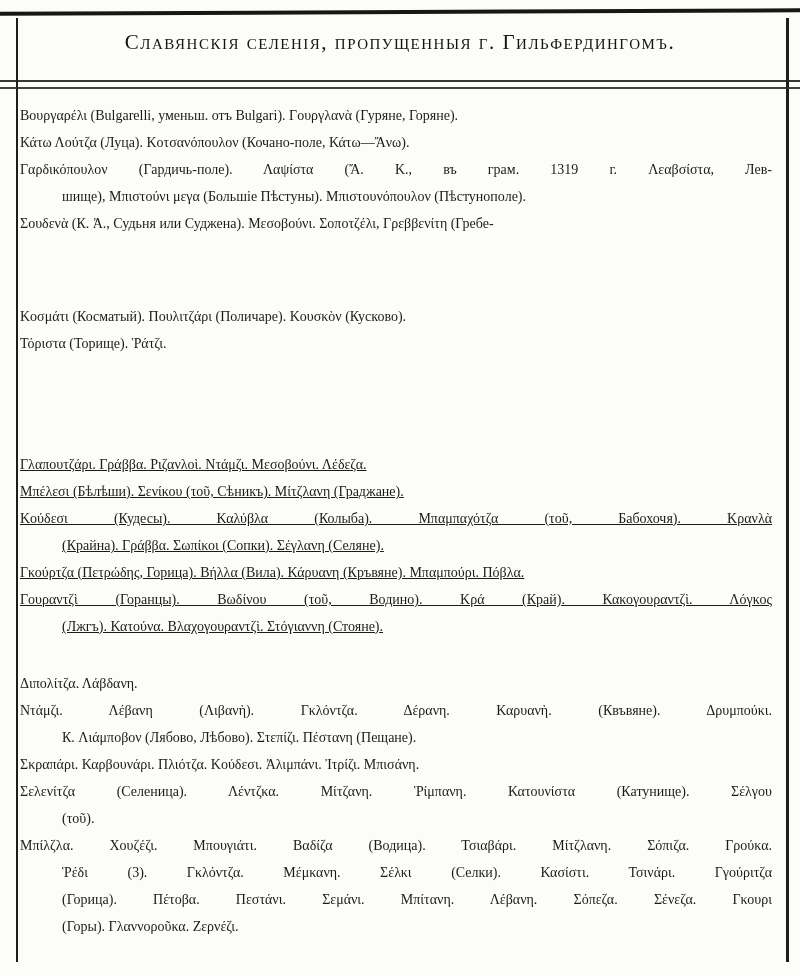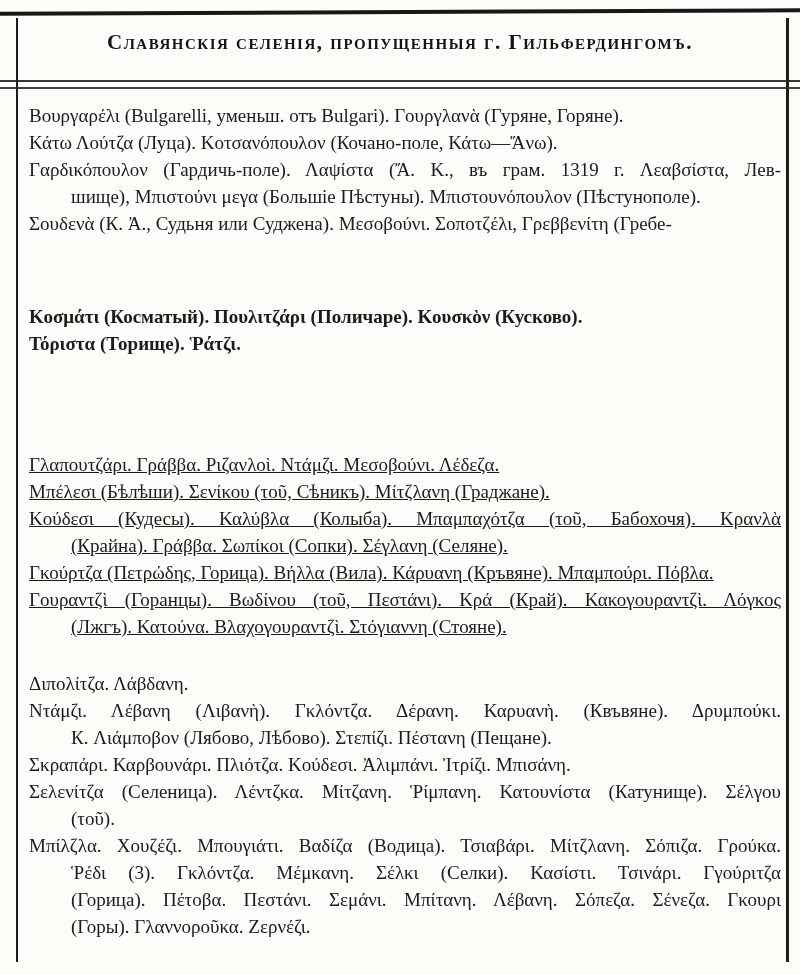--- a/index.html
+++ b/index.html
@@ -34,39 +34,39 @@
   }
   .border-right {
     position: absolute; top: 18px; left: 786px; width: 3px; height: 944px;
     background: #1d1d1d;
   }
   .title {
     position: absolute; top: 30px; left: 0; right: 0;
     margin: 0;
     text-align: center;
     font-size: 21px;
-    font-weight: 700;
+    font-weight: 400;
     font-variant: small-caps;
     letter-spacing: 1.5px;
     color: #141414;
   }
   
   .double-rule {
     position: absolute; top: 80px; left: 0; width: 800px; height: 5px;
     border-top: 2px solid var(--rule);
     border-bottom: 2px solid #2e2e2e;
     opacity: 0.9;
   }
   .content {
-    position: absolute; top: 102px; left: 29px; width: 752px;
-    font-size: 19px;
+    position: absolute; top: 102px; left: 20px; width: 752px;
+    font-size: 14px;
     line-height: 27px;
   }
   .section { margin: 0; }
-  .section:nth-child(2) { margin-top: 66px; font-weight: bold; }
+  .section:nth-child(2) { margin-top: 66px; }
   .section:nth-child(3) { margin-top: 94px; text-decoration: underline; }
   .section:nth-child(4) { margin-top: 30px; }
   .entry { margin: 0; }
   .line {
     text-align: justify;
     text-align-last: justify;
     white-space: normal;
   }
   .entry .line:last-child {
     text-align: left;
@@ -118,21 +118,21 @@
           <div class="line">Μπέλεσι (Бѣлѣши). Σενίκου (τοῦ, Сѣникъ). Μίτζλανη (Граджане).</div>
         </div>
         <div class="entry">
           <div class="line">Κούδεσι (Кудесы). Καλύβλα (Колыба). Μπαμπαχότζα (τοῦ, Бабохочя). Κρανλὰ</div>
           <div class="line cont">(Крайна). Γράββα. Σωπίκοι (Сопки). Σέγλανη (Селяне).</div>
         </div>
         <div class="entry">
           <div class="line">Γκούρτζα (Πετρώδης, Горица). Βήλλα (Вила). Κάρυανη (Кръвяне). Μπαμπούρι. Πόβλα.</div>
         </div>
         <div class="entry">
-          <div class="line">Γουραντζὶ (Горанцы). Βωδίνου (τοῦ, Πεστάνι). Κρά (Край). Κακογουραντζὶ. Λόγκος</div>
+          <div class="line">Γουραντζὶ (Горанцы). Βωδίνου (τοῦ, Водино). Κρά (Край). Κακογουραντζὶ. Λόγκος</div>
           <div class="line cont">(Лжгъ). Κατούνα. Βλαχογουραντζὶ. Στόγιαννη (Стояне).</div>
         </div>
       </section>
       <section class="section">
         <div class="entry">
           <div class="line">Διπολίτζα. Λάβδανη.</div>
         </div>
         <div class="entry">
           <div class="line">Ντάμζι. Λέβανη (Λιβανὴ). Γκλόντζα. Δέρανη. Καρυανὴ. (Квъвяне). Δρυμπούκι.</div>
           <div class="line cont">К. Λιάμποβον (Лябово, Лѣбово). Στεπίζι. Πέστανη (Пещане).</div>

